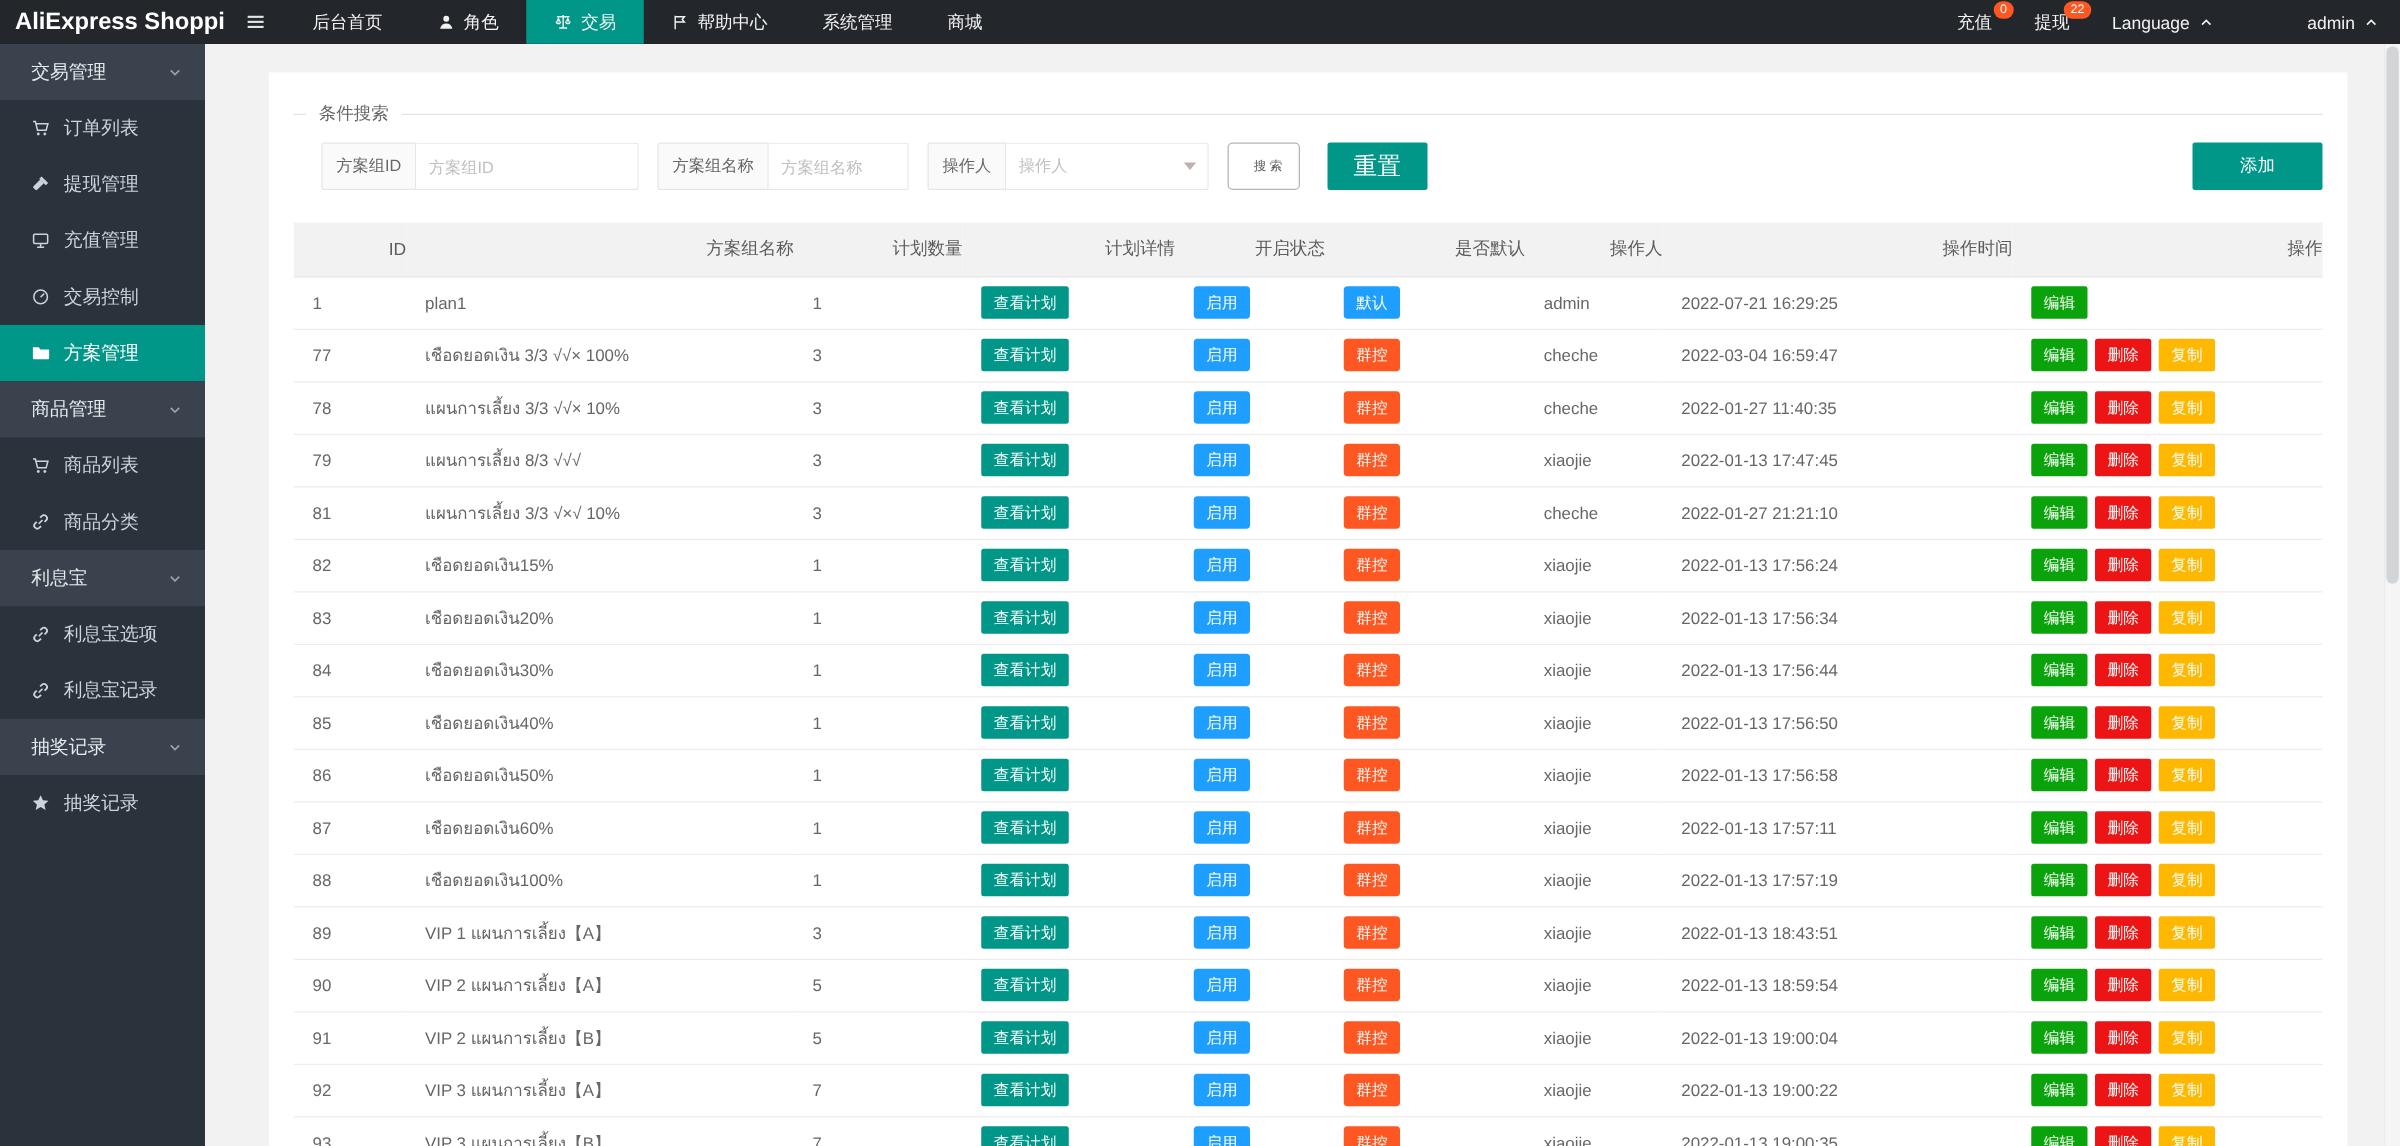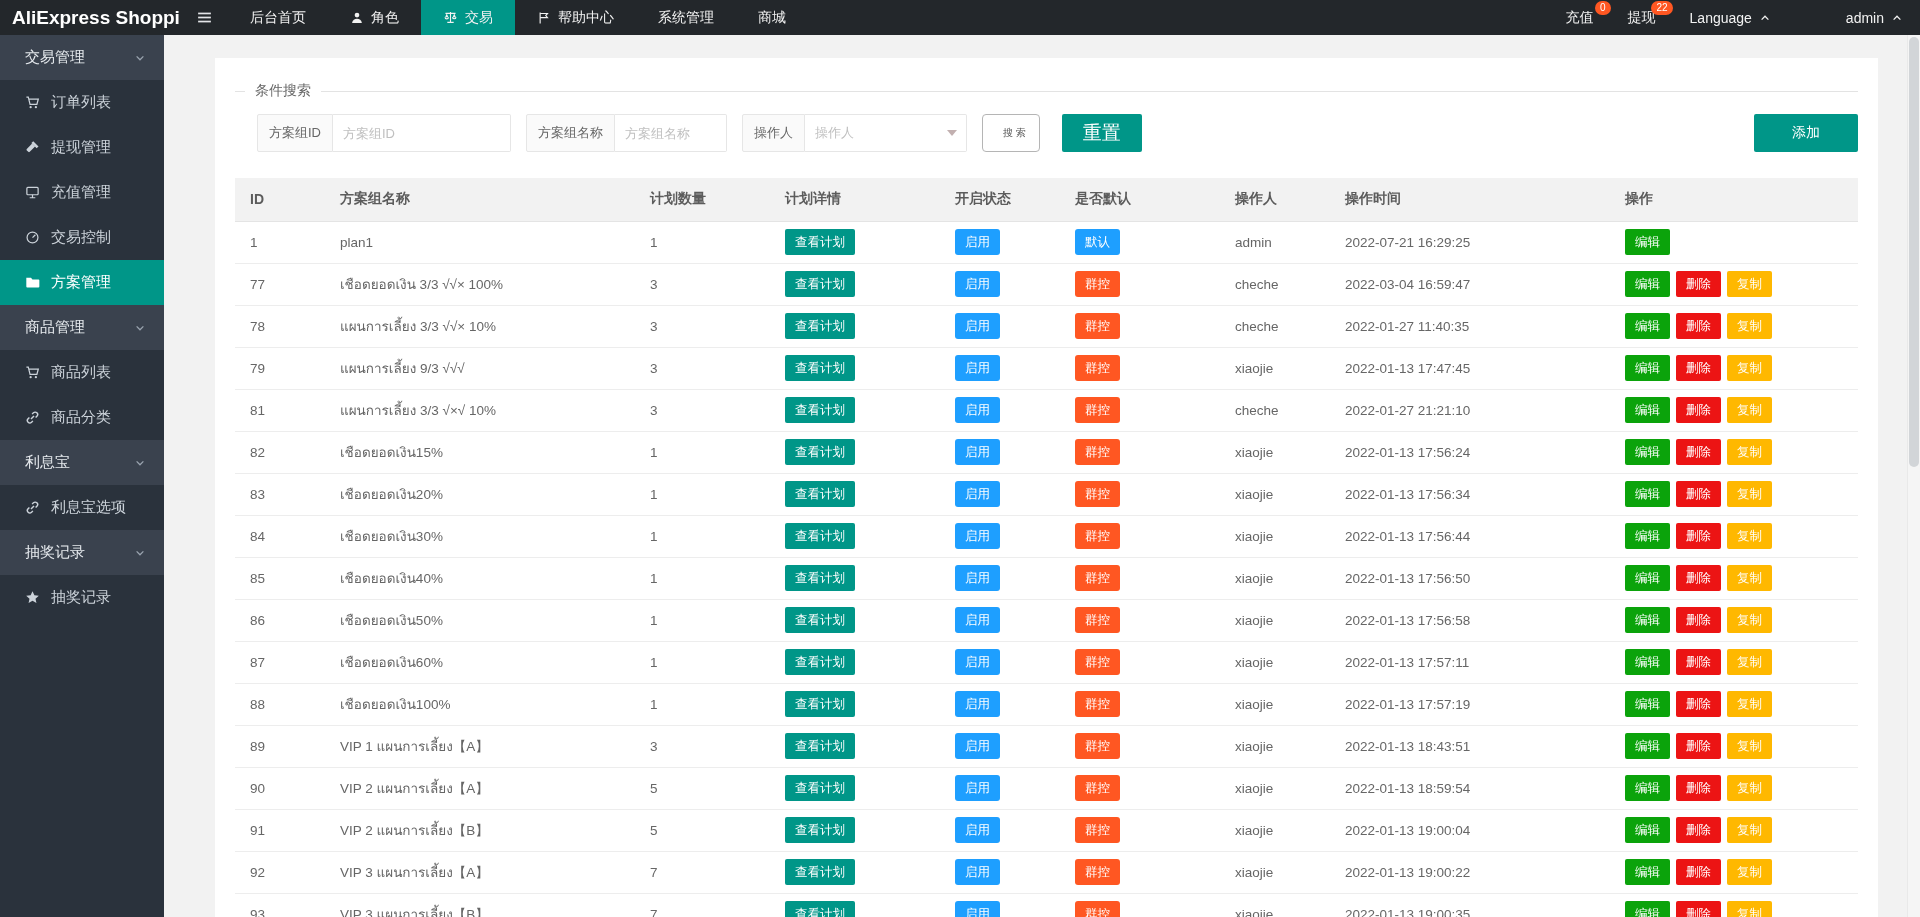--- a/index.html
+++ b/index.html
@@ -37,21 +37,21 @@
   .field-input{height:38px;border:1px solid #e6e6e6;border-left:none;padding:0 10px;font-size:13px;color:#666;outline:none;border-radius:0 2px 2px 0}
   .field-input::placeholder{color:#c0c0c0}
   .select-box{position:relative;width:162px;border:1px solid #e6e6e6;border-left:none;display:flex;align-items:center;padding:0 26px 0 10px;font-size:13px;color:#c0c0c0;background:#fff;cursor:pointer;border-radius:0 2px 2px 0}
   .caret{position:absolute;right:9px;top:15px;width:0;height:0;border-left:5px solid transparent;border-right:5px solid transparent;border-top:6px solid #c2b0b0}
   .btn-search{height:38px;background:#fff;border:1px solid #b5b5b5;border-radius:4px;padding:0 13px;font-size:10px;color:#555;display:flex;align-items:center;gap:7px;cursor:pointer}
   .btn-reset{height:38px;background:var(--accent,#009688);color:#fff;border:none;border-radius:2px;padding:0 21px;font-size:19px;margin-left:22px;cursor:pointer}
   .btn-add{height:38px;background:var(--accent,#009688);color:#fff;border:none;border-radius:2px;padding:0 38px;font-size:14px;margin-left:auto;cursor:pointer}
 
   
   table.grid{width:100%;border-collapse:collapse;table-layout:fixed}
-  .grid th{background:#f2f2f2;font-weight:bold;color:#5c5c5c;text-align:left;height:43px;padding-left:15px;font-size:14px;border-bottom:1px solid #e4e4e4}
+  .grid th{background:#f2f2f2;font-weight:normal;color:#5c5c5c;text-align:right;height:43px;padding-left:15px;font-size:14px;border-bottom:1px solid #e4e4e4}
   .grid td{height:42px;padding-left:15px;font-size:13.5px;color:#666;border-bottom:1px solid #ededed;background:#fff;overflow:hidden;white-space:nowrap}
   .tbtn{display:inline-flex;align-items:center;justify-content:center;height:26px;padding:0 10px;border:none;border-radius:2px;color:#fff;font-size:12.5px;cursor:pointer;white-space:nowrap}
   .btn-teal{background:var(--accent,#009688)}
   .btn-blue{background:var(--status-blue,#1E9FFF);border-radius:3px}
   .btn-orange{background:var(--status-orange,#FF5722);border-radius:3px}
   .btn-green{background:var(--edit-green,#0BA30B)}
   .btn-red{background:var(--delete-red,#EC1414)}
   .btn-yellow{background:var(--copy-yellow,#FFB800)}
   .actions{display:flex;gap:6px}
 
@@ -236,20 +236,30 @@
     </div>
     <div class="side-item">
       <span class="icon">
         <svg viewBox="0 0 16 16" width="15" height="15" fill="none" stroke="currentColor" stroke-width="1.5">
           <path d="M6.4 9.6l3.2-3.2"></path>
           <path d="M7.6 4.4L9 3a2.6 2.6 0 0 1 3.7 3.7l-1.4 1.4"></path>
           <path d="M8.4 11.6L7 13a2.6 2.6 0 0 1-3.7-3.7l1.4-1.4"></path>
         </svg>
       </span>
       <span>利息宝选项</span>
+    </div>
+    <div class="side-item">
+      <span class="icon">
+        <svg viewBox="0 0 16 16" width="15" height="15" fill="none" stroke="currentColor" stroke-width="1.5">
+          <path d="M6.4 9.6l3.2-3.2"></path>
+          <path d="M7.6 4.4L9 3a2.6 2.6 0 0 1 3.7 3.7l-1.4 1.4"></path>
+          <path d="M8.4 11.6L7 13a2.6 2.6 0 0 1-3.7-3.7l1.4-1.4"></path>
+        </svg>
+      </span>
+      <span>利息宝记录</span>
     </div>
     <div class="side-group-header">
       <span>抽奖记录</span>
       <span class="icon chev">
         <svg viewBox="0 0 16 16" width="12" height="12" fill="none" stroke="currentColor" stroke-width="1.7">
           <path d="M3.5 5.8L8 10.3l4.5-4.5"></path>
         </svg>
       </span>
     </div>
     <div class="side-item">
@@ -363,21 +373,21 @@
             <td>
               <div class="actions">
                 <button class="tbtn btn-green">编辑</button>
                 <button class="tbtn btn-red">删除</button>
                 <button class="tbtn btn-yellow">复制</button>
               </div>
             </td>
           </tr>
           <tr>
             <td>79</td>
-            <td>แผนการเลี้ยง 9/3 √√√</td>
+            <td>แผนการเลี้ยง 8/3 √√√</td>
             <td>3</td>
             <td><button class="tbtn btn-teal">查看计划</button></td>
             <td><button class="tbtn btn-blue">启用</button></td>
             <td><button class="tbtn btn-orange">群控</button></td>
             <td>xiaojie</td>
             <td>2022-01-13 17:47:45</td>
             <td>
               <div class="actions">
                 <button class="tbtn btn-green">编辑</button>
                 <button class="tbtn btn-red">删除</button>

